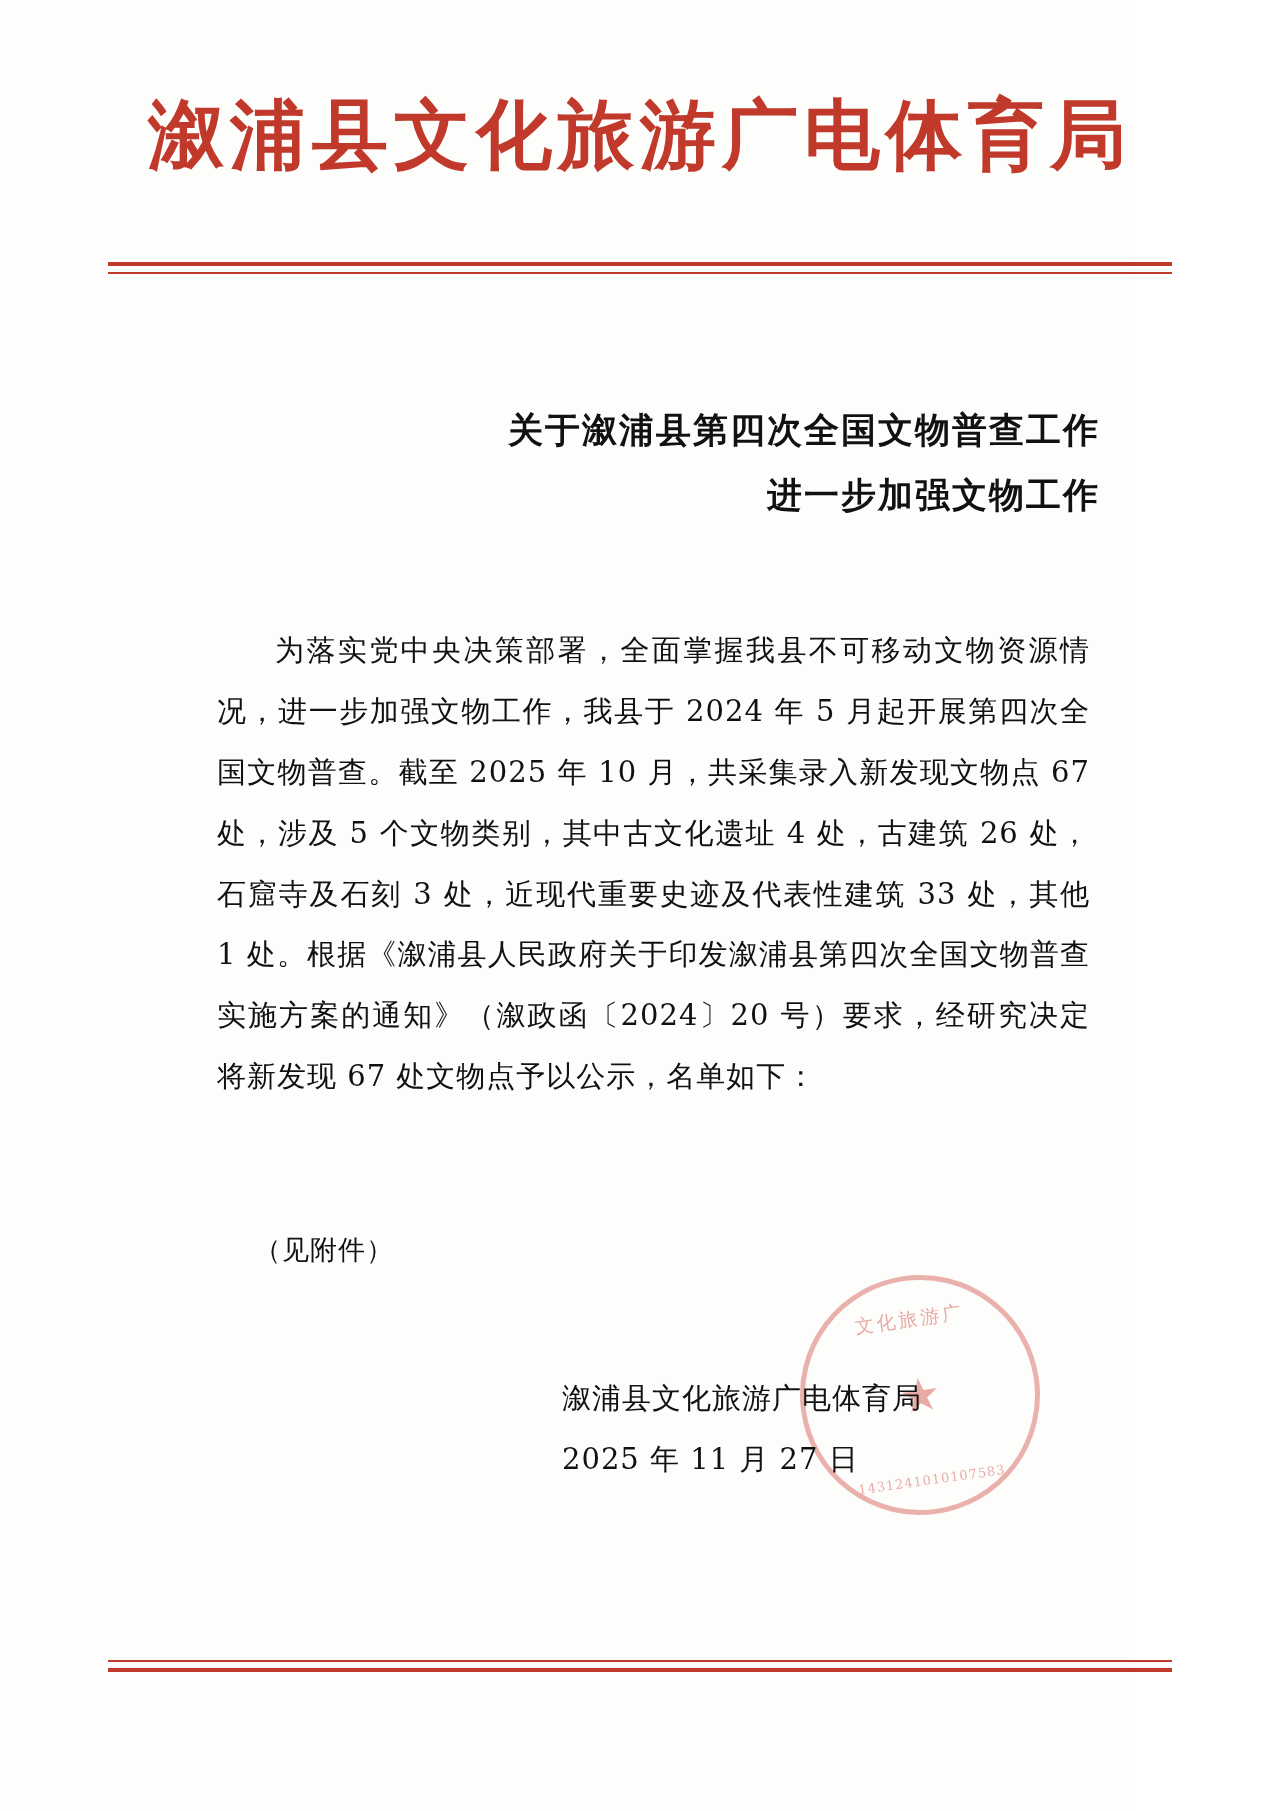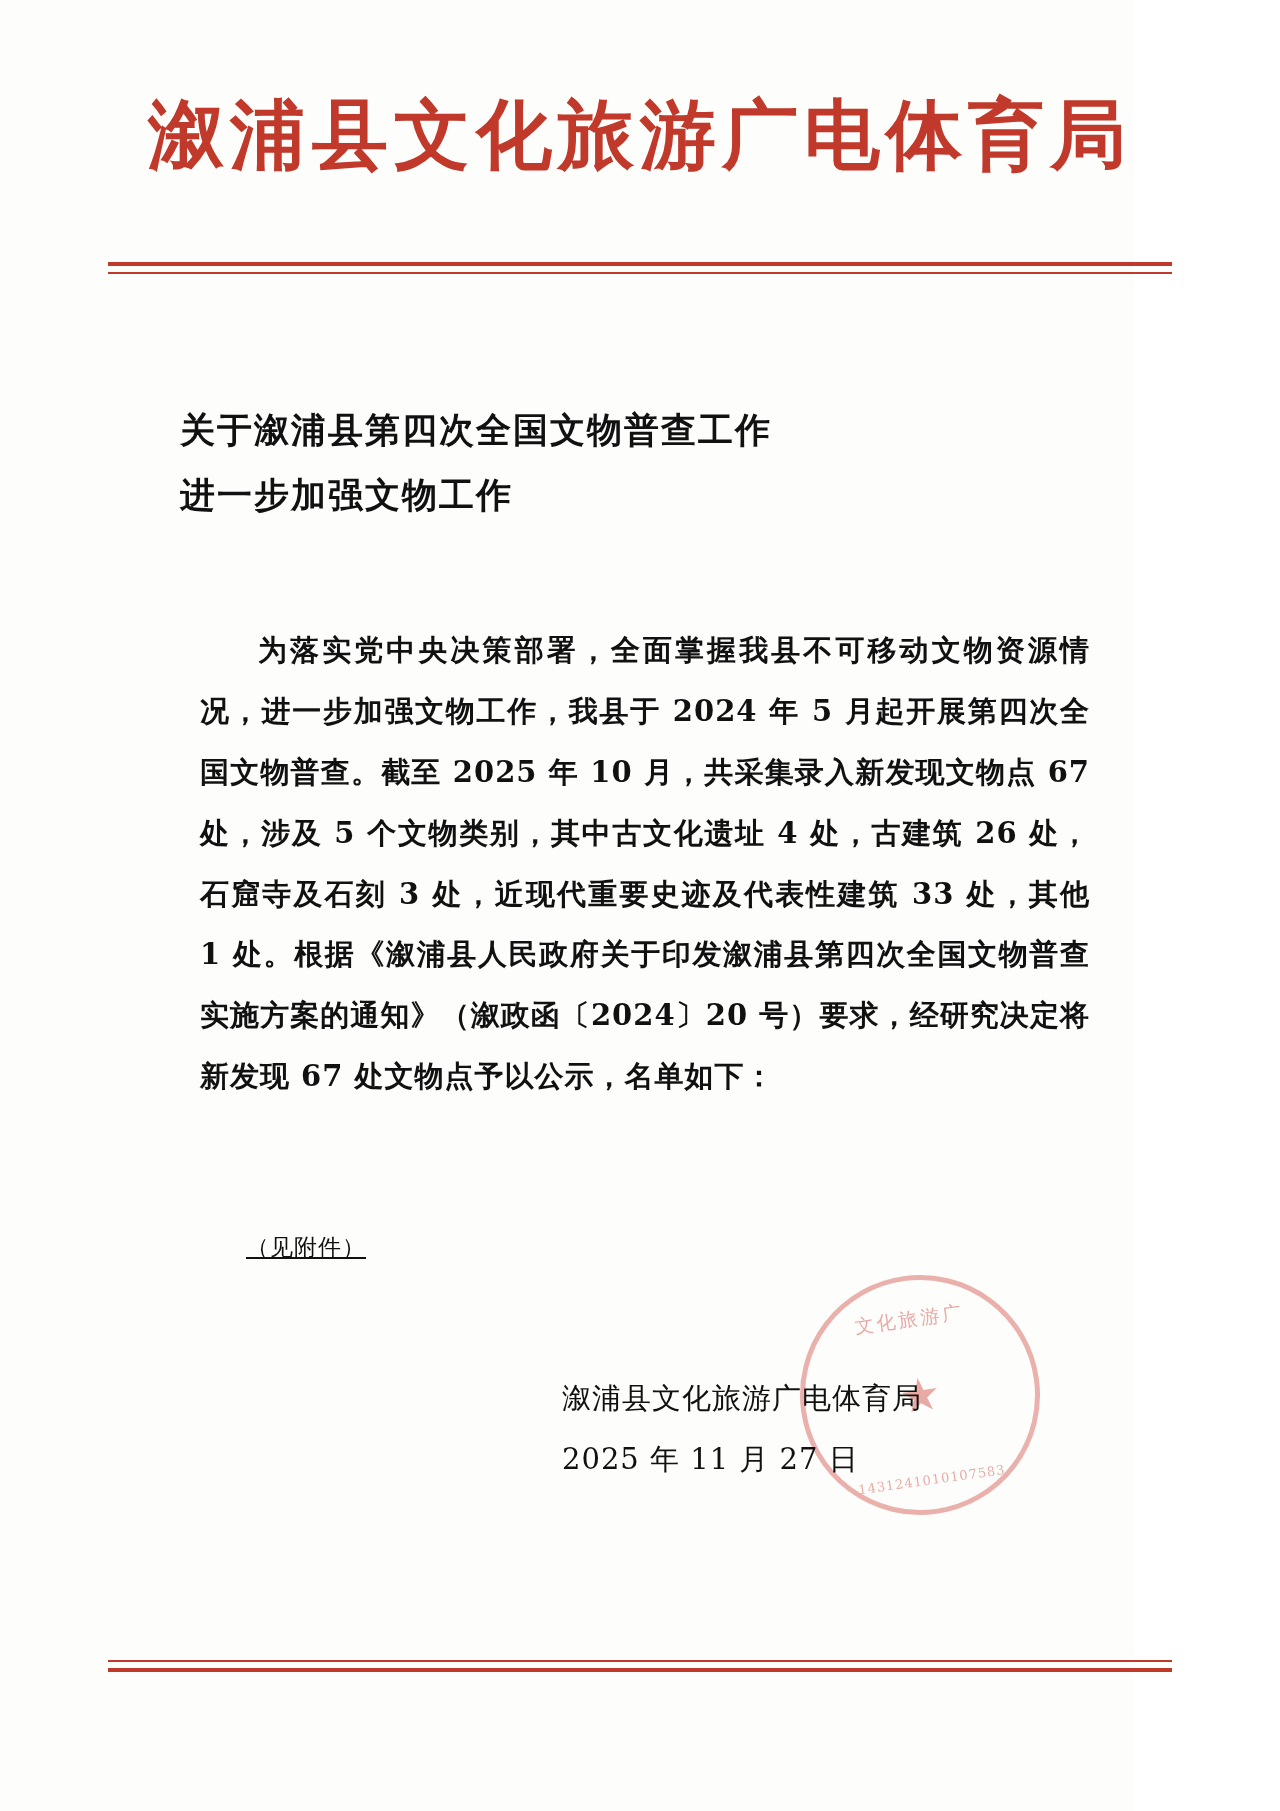--- a/index.html
+++ b/index.html
@@ -60,21 +60,21 @@
     width: 100%;
     margin-top: 6px;
   }
 
   
   .doc-title {
     position: absolute;
     left: 180px;
     top: 398px;
     width: 920px;
-    text-align: left;
+    text-align: right;
     font-weight: bold;
     font-size: 35px;
     line-height: 1.85;
     letter-spacing: 2px;
     color: #111;
   }
 
   
   .body-text {
     position: absolute;
@@ -82,34 +82,32 @@
     top: 620px;
     width: 890px;
     font-size: 29px;
     line-height: 2.1;
     letter-spacing: 1px;
     text-align: justify;
     text-justify: inter-character;
     color: #111;
   }
   .body-text p {
-    margin: 0 0 4px 0;
+    margin: 0 0 4px 17px;
     text-indent: 2em;
-    font-weight: bold;
   }
   .attachment-note {
     position: absolute;
     left: 200px;
     top: 1232px;
     width: 890px;
-    font-size: 23px;
+    font-size: 27px;
     letter-spacing: 1px;
     text-indent: 2em;
     color: #111;
-    text-decoration: underline;
   }
 
   
   .signature {
     position: absolute;
     right: 212px;
     top: 1368px;
     text-align: left;
     font-size: 29px;
     letter-spacing: 1px;

